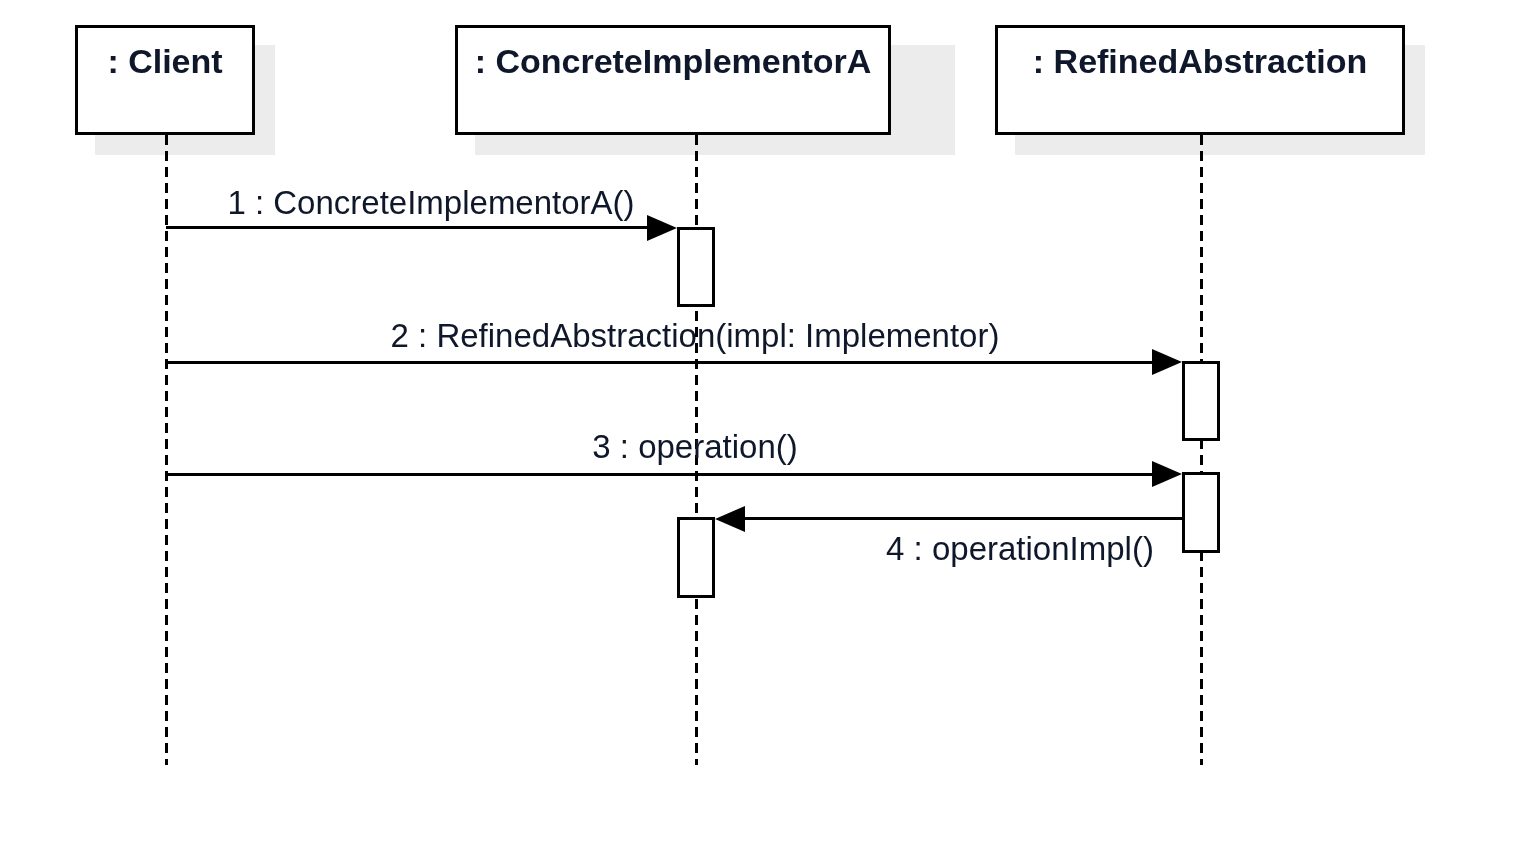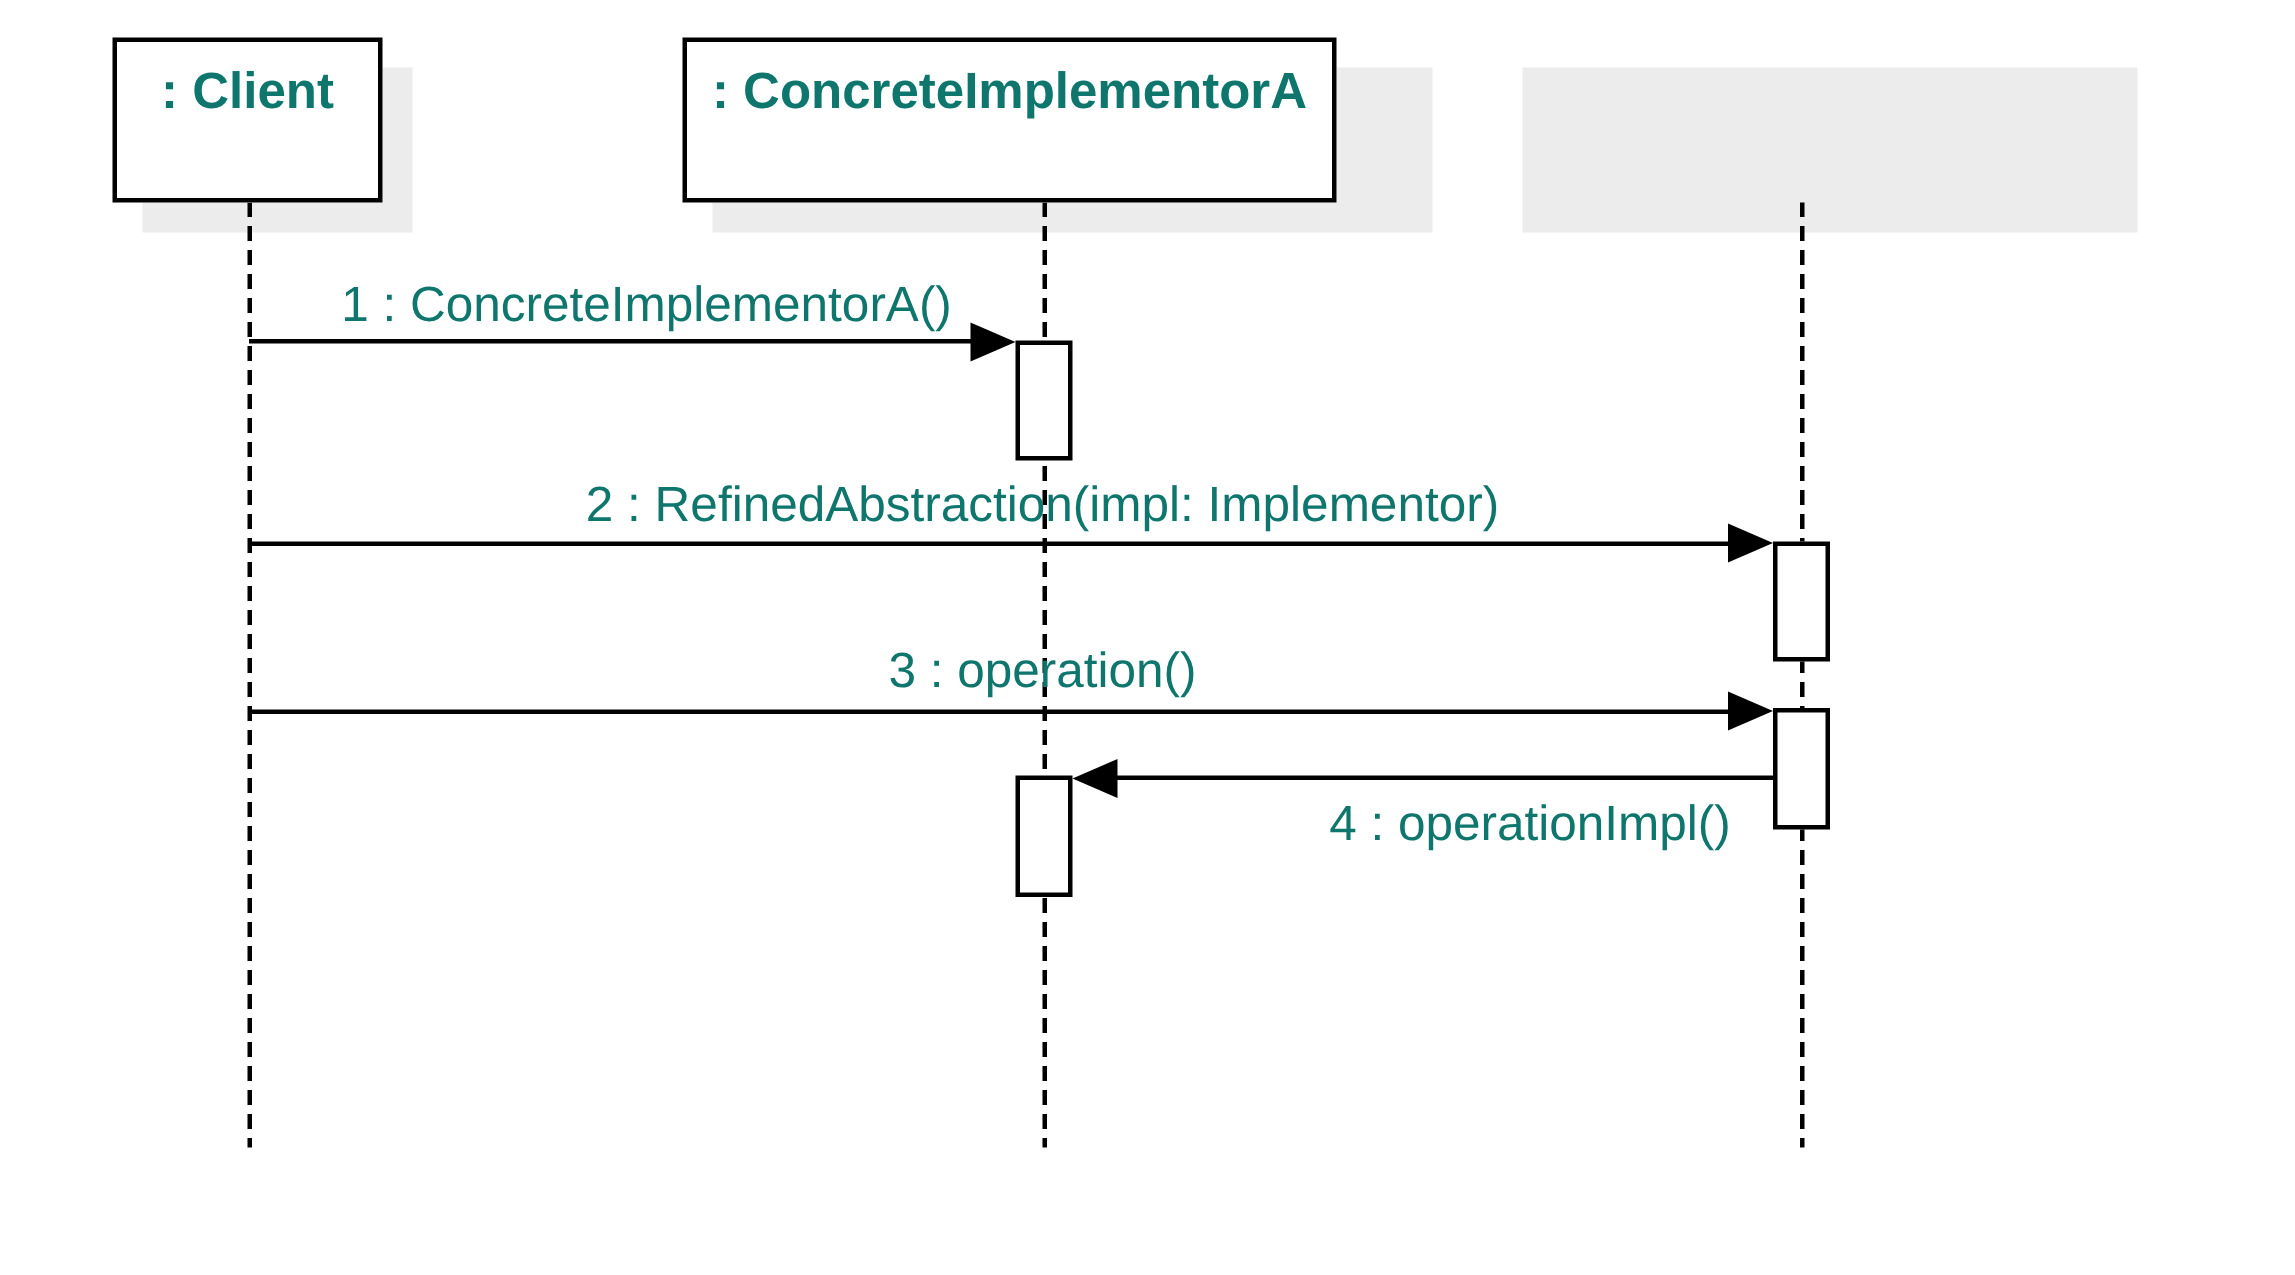--- a/index.html
+++ b/index.html
@@ -4,21 +4,21 @@
 <style>
   html, body { margin: 0; padding: 0; }
   body { background: #ffffff; }
   .canvas {
     position: relative;
     width: 1530px;
     height: 850px;
     background: #ffffff;
     overflow: hidden;
     font-family: "Liberation Sans", sans-serif;
-    color: #0f766e;
+    color: #0f172a;
   }
   .shadow {
     position: absolute;
     background: #ececec;
     z-index: 1;
   }
   .lifeline {
     position: absolute;
     width: 3px;
     background: repeating-linear-gradient(to bottom, #000000 0px 10px, transparent 10px 16px);
@@ -97,20 +97,23 @@
   <div class="activation" style="left:1182px; top:361px; height:80px"></div>
   <div class="activation" style="left:1182px; top:472px; height:81px"></div>
   <div class="activation" style="left:677px;  top:517px; height:81px"></div>
 
   <div class="actor" style="left:75px;  top:25px; width:180px">
     <span>: Client</span>
   </div>
   <div class="actor" style="left:455px; top:25px; width:436px">
     <span>: ConcreteImplementorA</span>
   </div>
+  <div class="actor" style="left:995px; top:25px; width:410px">
+    <span>: RefinedAbstraction</span>
+  </div>
 
   <div class="msg-line" style="left:166px; top:226px; width:487px"></div>
   <div class="arrow-right" style="left:647px; top:214.5px"></div>
   <div class="msg-label" style="left:410px; top:183px">1 : ConcreteImplementorA()</div>
 
   <div class="msg-line" style="left:166px; top:360.5px; width:992px"></div>
   <div class="arrow-right" style="left:1152px; top:349px"></div>
   <div class="msg-label" style="left:674px; top:316px">2 : RefinedAbstraction(impl: Implementor)</div>
 
   <div class="msg-line" style="left:166px; top:472.5px; width:992px"></div>

